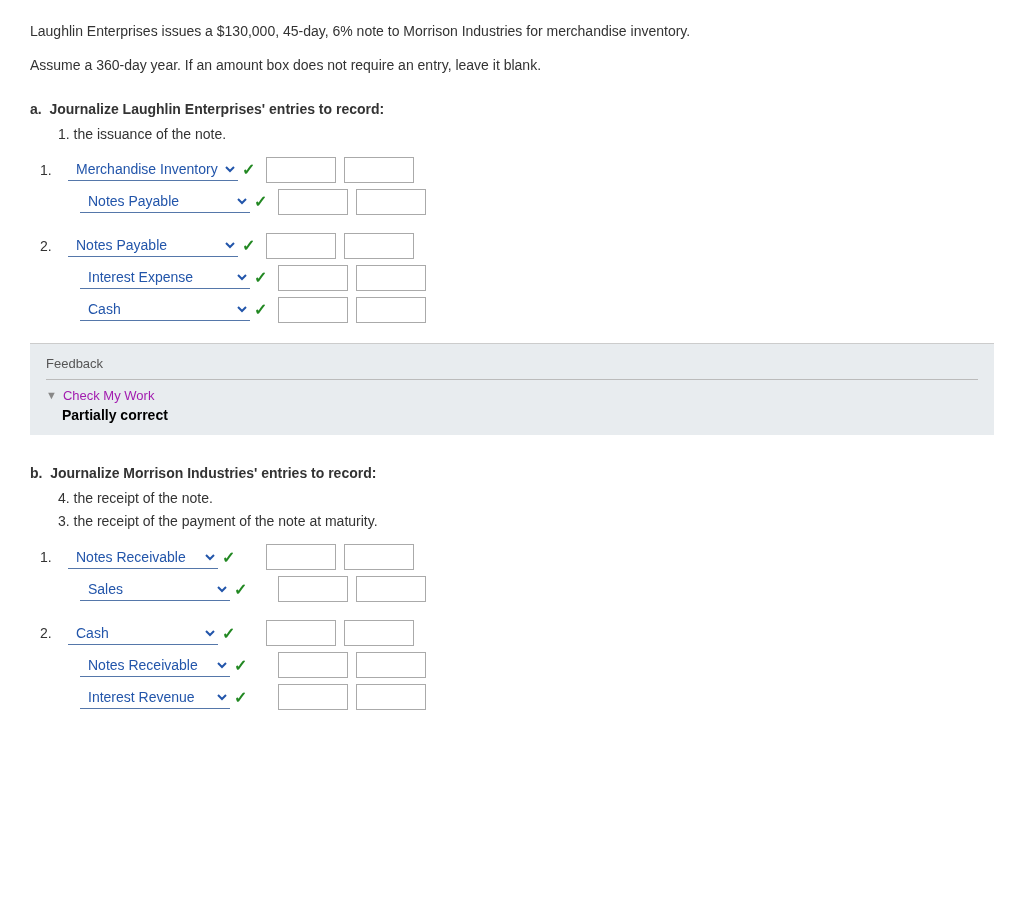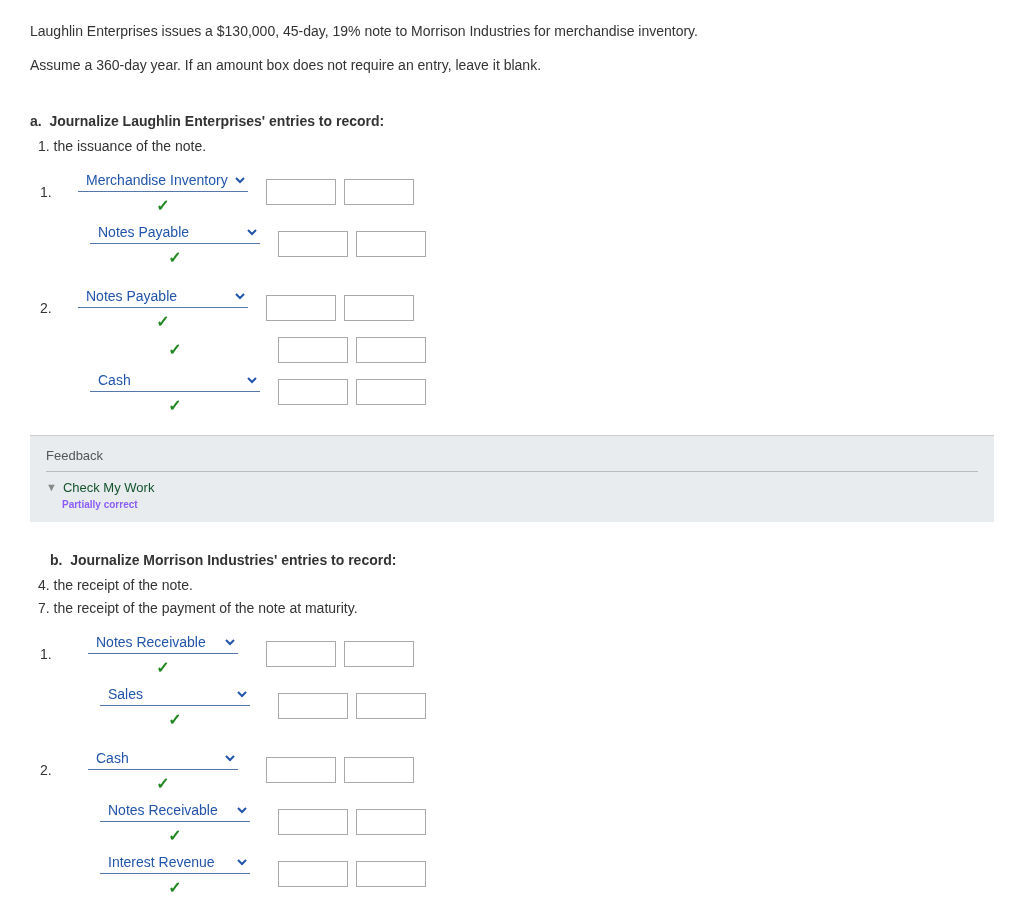--- a/index.html
+++ b/index.html
@@ -10,25 +10,25 @@
       background: #fff;
       padding: 20px 30px;
       width: 1024px;
     }
     .problem-text {
       margin-bottom: 12px;
       line-height: 1.6;
     }
     .section-label {
       font-weight: bold;
-      margin-top: 36px;
+      margin-top: 24px;
       margin-bottom: 6px;
     }
     .sub-instructions {
-      margin-left: 8px;
+      margin-left: 28px;
       margin-bottom: 10px;
       line-height: 1.7;
     }
     .journal-entry-group {
       margin-left: 10px;
       margin-bottom: 18px;
     }
     .journal-row {
       display: flex;
       align-items: center;
@@ -38,21 +38,20 @@
     .entry-number {
       width: 20px;
       font-size: 14px;
       color: #333;
     }
     .account-select-wrapper {
       display: flex;
       align-items: center;
       gap: 4px;
       min-width: 190px;
-      flex-direction: column;
     }
     .account-select {
       border: none;
       border-bottom: 1px solid #5577aa;
       color: #2255aa;
       background: transparent;
       font-size: 14px;
       cursor: pointer;
       padding: 2px 4px;
       min-width: 150px;
@@ -86,40 +85,39 @@
       align-items: center;
       gap: 6px;
       margin-bottom: 4px;
     }
     .check-my-work-triangle {
       color: #888;
       font-size: 11px;
     }
     .check-my-work-label {
       font-size: 13px;
-      color: #14532d;
+      color: #a21caf;
     }
     .partially-correct {
-      font-size: 10px;
+      font-size: 14px;
       font-weight: bold;
-      color: #8b5cf6;
+      color: #000000;
       margin-left: 16px;
     }
     .indent-row {
       margin-left: 40px;
     }
     .section-b-header {
       margin-top: 30px;
-      margin-left: 20px;
     }
   </style>
 </head>
 <body>
 
-<p class="problem-text">Laughlin Enterprises issues a $130,000, 45-day, 19% note to Morrison Industries for merchandise inventory.</p>
+<p class="problem-text">Laughlin Enterprises issues a $130,000, 45-day, 6% note to Morrison Industries for merchandise inventory.</p>
 <p class="problem-text">Assume a 360-day year. If an amount box does not require an entry, leave it blank.</p>
 
 <p class="section-label">
   <span>a.</span>&nbsp;
   <span>Journalize Laughlin Enterprises' entries to record:</span>
 </p>
 <div class="sub-instructions">
   <div>1. the issuance of the note.</div>
 </div>
 
@@ -167,20 +165,26 @@
         <option>Interest Expense</option>
       </select>
       <span class="check-mark">✓</span>
     </div>
     <input type="text" class="amount-input" value="" style="">
     <input type="text" class="amount-input" value="" style="">
   </div>
 
   <div class="journal-row indent-row">
     <div class="account-select-wrapper">
+      <select class="account-select">
+        <option>Interest Expense</option>
+        <option>Notes Payable</option>
+        <option>Cash</option>
+        <option>Merchandise Inventory</option>
+      </select>
       <span class="check-mark">✓</span>
     </div>
     <input type="text" class="amount-input" value="" style="">
     <input type="text" class="amount-input" value="" style="">
   </div>
 
   <div class="journal-row indent-row">
     <div class="account-select-wrapper">
       <select class="account-select">
         <option>Cash</option>
@@ -204,21 +208,21 @@
   </div>
   <div class="partially-correct">Partially correct</div>
 </div>
 
 <p class="section-label section-b-header">
   <span>b.</span>&nbsp;
   <span>Journalize Morrison Industries' entries to record:</span>
 </p>
 <div class="sub-instructions">
   <div>4. the receipt of the note.</div>
-  <div>7. the receipt of the payment of the note at maturity.</div>
+  <div>3. the receipt of the payment of the note at maturity.</div>
 </div>
 
 <div class="journal-entry-group">
 
   <div class="journal-row">
     <span class="entry-number">1.</span>
     <div class="account-select-wrapper">
       <select class="account-select">
         <option>Notes Receivable</option>
         <option>Sales</option>

